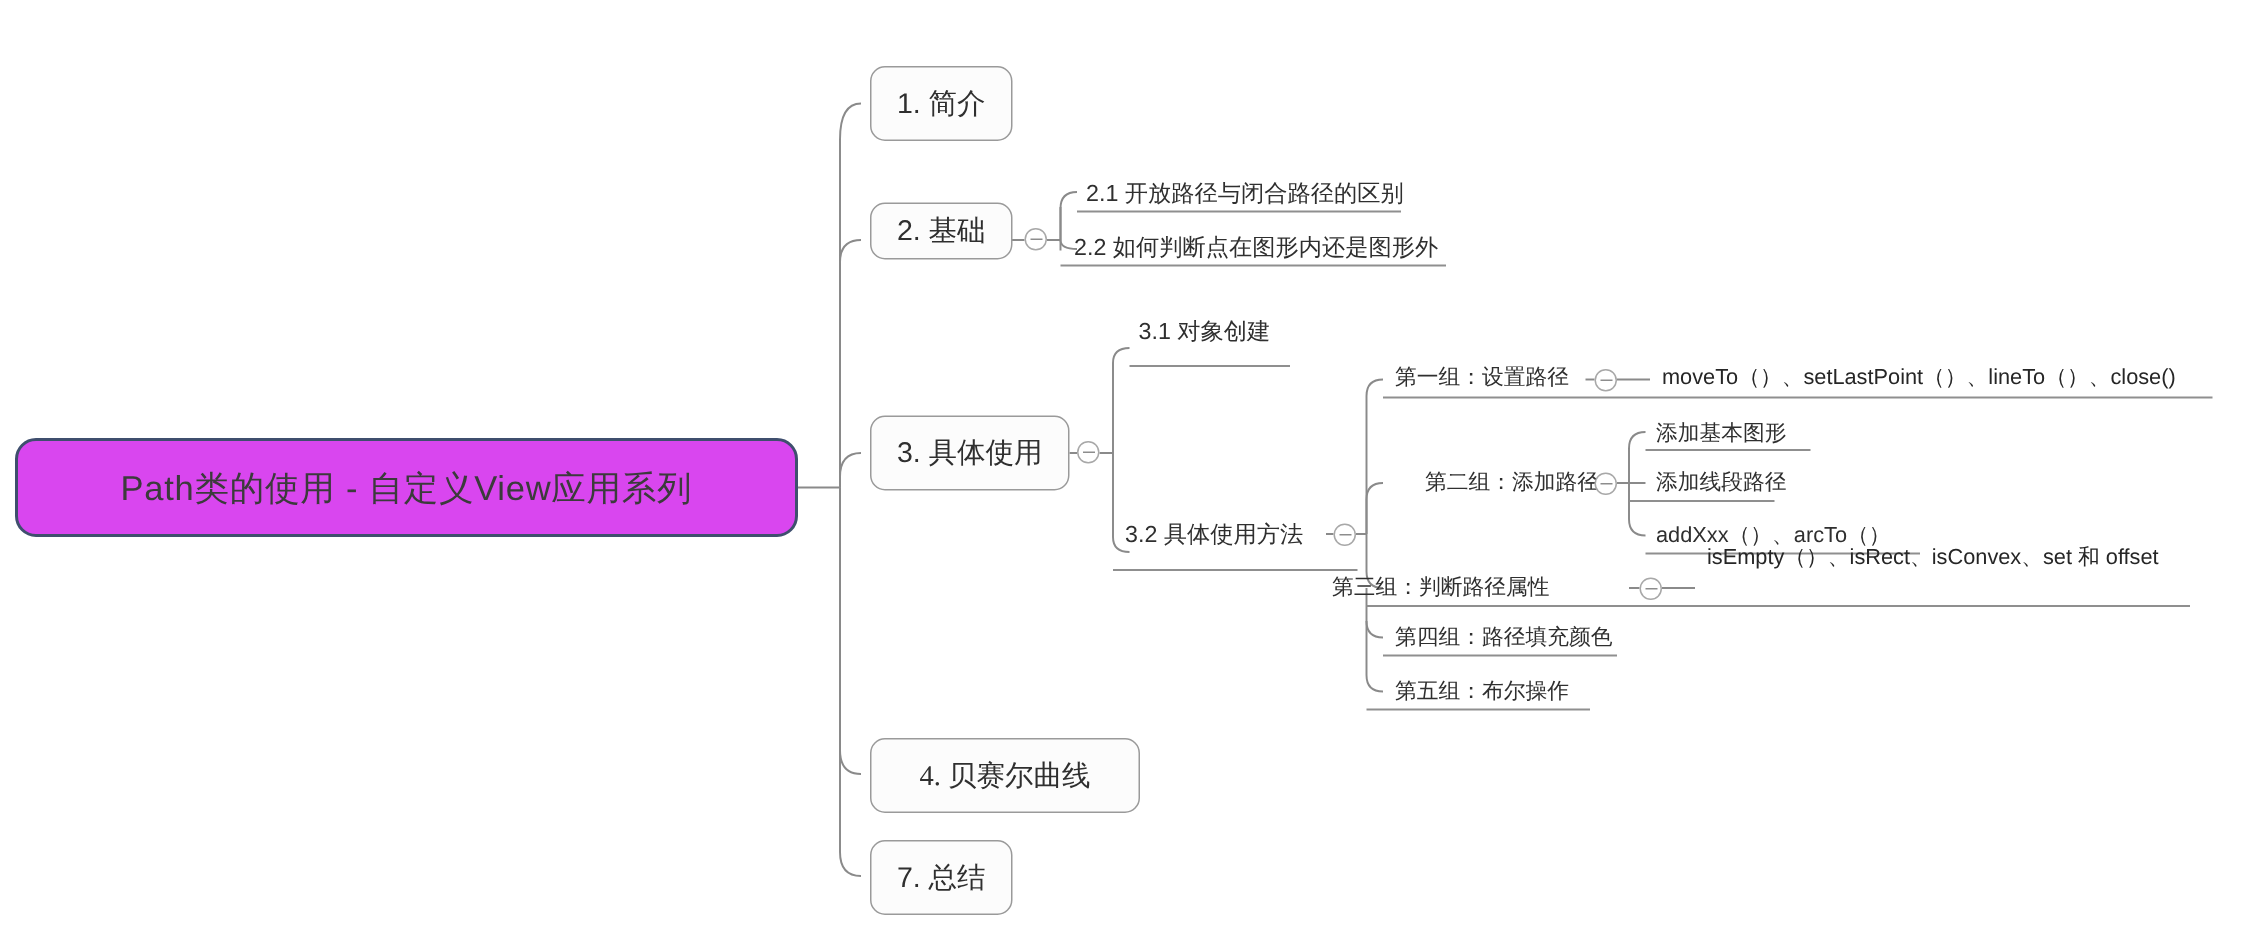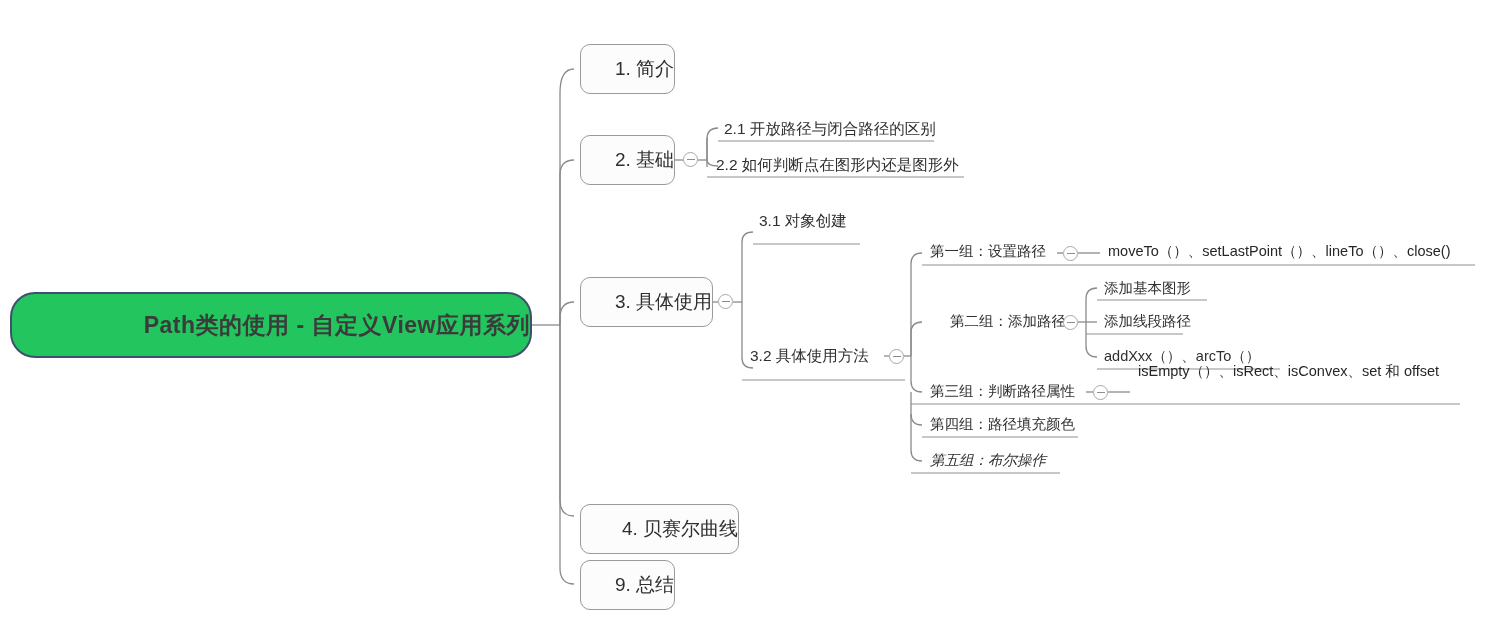--- a/index.html
+++ b/index.html
@@ -25,31 +25,31 @@
     top: 0;
     width: 1500px;
     height: 618px;
     pointer-events: none;
   }
   .node {
     position: absolute;
     box-sizing: border-box;
     display: flex;
     align-items: center;
-    justify-content: flex-end;
+    justify-content: center;
     white-space: nowrap;
   }
   
   .root-node {
     border: 2px solid #3f4f6e;
-    border-radius: 25px;
-    background: #22c55e;
+    border-radius: 14px;
+    background: #d946ef;
     color: #3b3b3b;
     font-size: 23px;
-    font-weight: bold;
+    font-weight: normal;
     letter-spacing: 0.5px;
   }
   
   .box-node {
     border: 1px solid #9a9a9a;
     border-radius: 10px;
     background: #fcfcfc;
     color: #2f2f2f;
     font-size: 19px;
     font-weight: 500;
@@ -165,36 +165,36 @@
   </svg>
 
   <div class="node root-node" style="left:10px; top:292px; width:522px; height:66px;">
     <span>Path类的使用 - 自定义View应用系列</span>
   </div>
 
   <div class="node box-node" style="left:580px; top:44px; width:95px; height:50px;">
     <span>1. 简介</span>
   </div>
 
-  <div class="node box-node" style="left:580px; top:135px; width:95px; height:50px;">
+  <div class="node box-node" style="left:580px; top:135px; width:95px; height:38px;">
     <span>2. 基础</span>
   </div>
   <div class="toggle" style="left:683px; top:152px;"></div>
 
   <div class="node box-node" style="left:580px; top:277px; width:133px; height:50px;">
     <span>3. 具体使用</span>
   </div>
   <div class="toggle" style="left:718px; top:294px;"></div>
 
-  <div class="node box-node" style="left:580px; top:504px; width:159px; height:50px;">
+  <div class="node box-node" style="left:580px; top:492px; width:180px; height:50px;font-family:Liberation Serif, serif;">
     <span>4. 贝赛尔曲线</span>
   </div>
 
   <div class="node box-node" style="left:580px; top:560px; width:95px; height:50px;">
-    <span>9. 总结</span>
+    <span>7. 总结</span>
   </div>
 
   <div class="text-node lvl2" style="left:720px; top:117px; height:24px;">
     <span>2.1 开放路径与闭合路径的区别</span>
   </div>
   <div class="text-node lvl2" style="left:712px; top:153px; height:24px;">
     <span>2.2 如何判断点在图形内还是图形外</span>
   </div>
 
   <div class="text-node lvl2" style="left:755px; top:209px; height:24px;text-align:right;">
@@ -221,29 +221,29 @@
   <div class="text-node lvl4" style="left:1100px; top:276px; height:22px;align-items:flex-end;">
     <span>添加基本图形</span>
   </div>
   <div class="text-node lvl4" style="left:1100px; top:310px; height:22px;justify-content:center;">
     <span>添加线段路径</span>
   </div>
   <div class="text-node lvl4" style="left:1100px; top:345px; height:22px;">
     <span>addXxx（）、arcTo（）</span>
   </div>
 
-  <div class="text-node lvl3" style="left:926px; top:380px; height:22px;">
+  <div class="text-node lvl3" style="left:884px; top:380px; height:22px;">
     <span>第三组：判断路径属性</span>
   </div>
   <div class="toggle" style="left:1093px; top:385px;"></div>
   <div class="text-node mono-ish" style="left:1134px; top:360px; height:22px;">
     <span>isEmpty（）、isRect、isConvex、set 和 offset</span>
   </div>
 
   <div class="text-node lvl3" style="left:926px; top:413px; height:22px;">
     <span>第四组：路径填充颜色</span>
   </div>
 
-  <div class="text-node lvl3" style="left:926px; top:449px; height:22px;font-style:italic;">
+  <div class="text-node lvl3" style="left:926px; top:449px; height:22px;">
     <span>第五组：布尔操作</span>
   </div>
 
 </div>
 
 </body></html>

